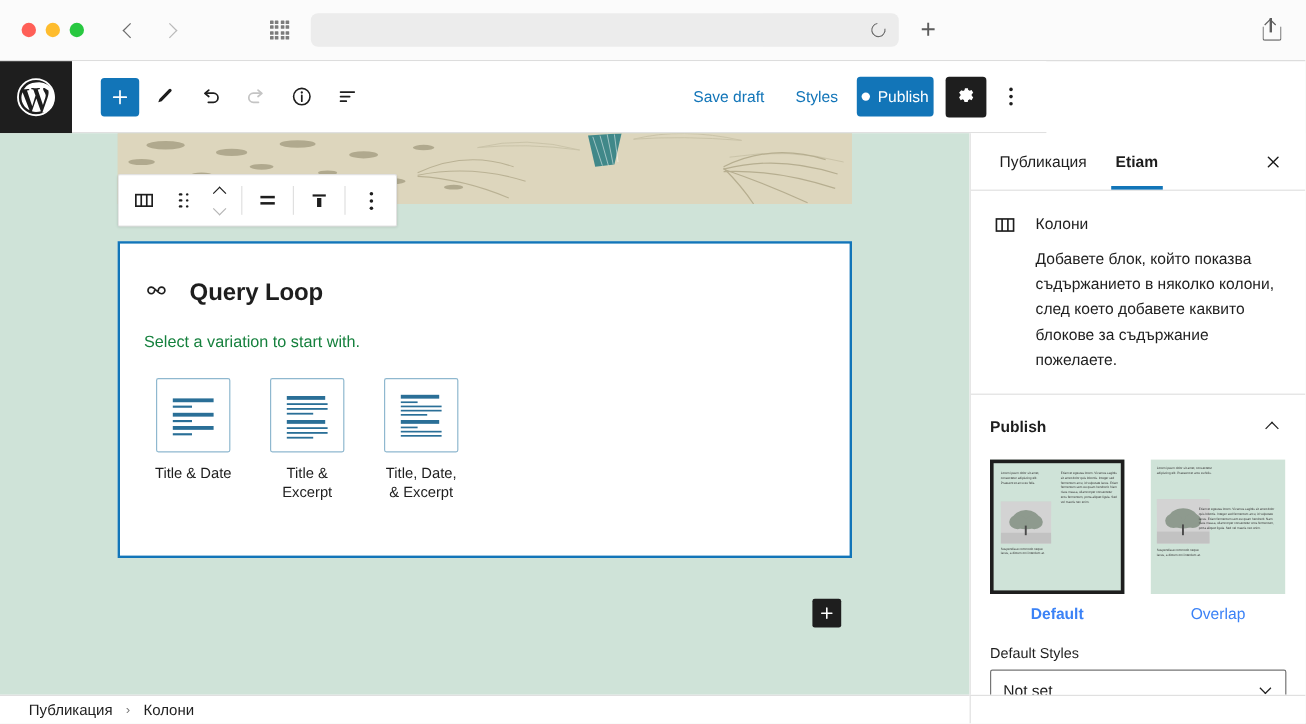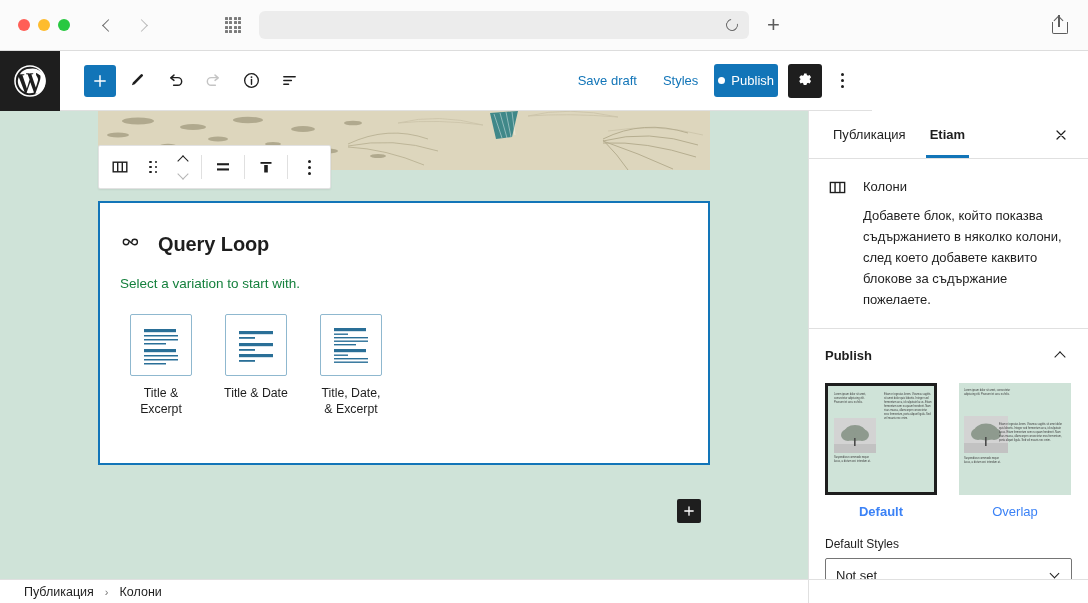--- a/index.html
+++ b/index.html
@@ -457,45 +457,45 @@
         </span>
         <span class="ql-title">Query Loop</span>
       </div>
       <div class="ql-sub">Select a variation to start with.</div>
 
       <div class="variations">
 
         <div class="variation">
           <span class="var-icon">
             <svg width="46" height="40" viewBox="0 0 46 40">
+              <rect x="6" y="6" width="34" height="3.2" fill="#2a6f97"></rect>
+              <rect x="6" y="12" width="16" height="1.8" fill="#2a6f97"></rect>
+              <rect x="6" y="18" width="34" height="3.2" fill="#2a6f97"></rect>
+              <rect x="6" y="24" width="16" height="1.8" fill="#2a6f97"></rect>
+              <rect x="6" y="29" width="34" height="3.2" fill="#2a6f97"></rect>
+              <rect x="6" y="35" width="16" height="1.8" fill="#2a6f97"></rect>
+            </svg>
+          </span>
+          <span class="var-label">Title &amp; Date</span>
+        </div>
+
+        <div class="variation">
+          <span class="var-icon">
+            <svg width="46" height="40" viewBox="0 0 46 40">
               <rect x="6" y="4" width="32" height="3.2" fill="#2a6f97"></rect>
               <rect x="6" y="10" width="34" height="1.5" fill="#2a6f97"></rect>
               <rect x="6" y="14" width="34" height="1.5" fill="#2a6f97"></rect>
               <rect x="6" y="18" width="22" height="1.5" fill="#2a6f97"></rect>
               <rect x="6" y="24" width="32" height="3.2" fill="#2a6f97"></rect>
               <rect x="6" y="30" width="34" height="1.5" fill="#2a6f97"></rect>
               <rect x="6" y="34" width="34" height="1.5" fill="#2a6f97"></rect>
               <rect x="6" y="38" width="22" height="1.5" fill="#2a6f97"></rect>
             </svg>
           </span>
           <span class="var-label">Title &amp; Excerpt</span>
-        </div>
-
-        <div class="variation">
-          <span class="var-icon">
-            <svg width="46" height="40" viewBox="0 0 46 40">
-              <rect x="6" y="6" width="34" height="3.2" fill="#2a6f97"></rect>
-              <rect x="6" y="12" width="16" height="1.8" fill="#2a6f97"></rect>
-              <rect x="6" y="18" width="34" height="3.2" fill="#2a6f97"></rect>
-              <rect x="6" y="24" width="16" height="1.8" fill="#2a6f97"></rect>
-              <rect x="6" y="29" width="34" height="3.2" fill="#2a6f97"></rect>
-              <rect x="6" y="35" width="16" height="1.8" fill="#2a6f97"></rect>
-            </svg>
-          </span>
-          <span class="var-label">Title &amp; Date</span>
         </div>
 
         <div class="variation">
           <span class="var-icon">
             <svg width="46" height="40" viewBox="0 0 46 40">
               <rect x="6" y="3" width="32" height="3.2" fill="#2a6f97"></rect>
               <rect x="6" y="8.5" width="14" height="1.4" fill="#2a6f97"></rect>
               <rect x="6" y="12" width="34" height="1.4" fill="#2a6f97"></rect>
               <rect x="6" y="15.5" width="34" height="1.4" fill="#2a6f97"></rect>
               <rect x="6" y="19" width="22" height="1.4" fill="#2a6f97"></rect>

